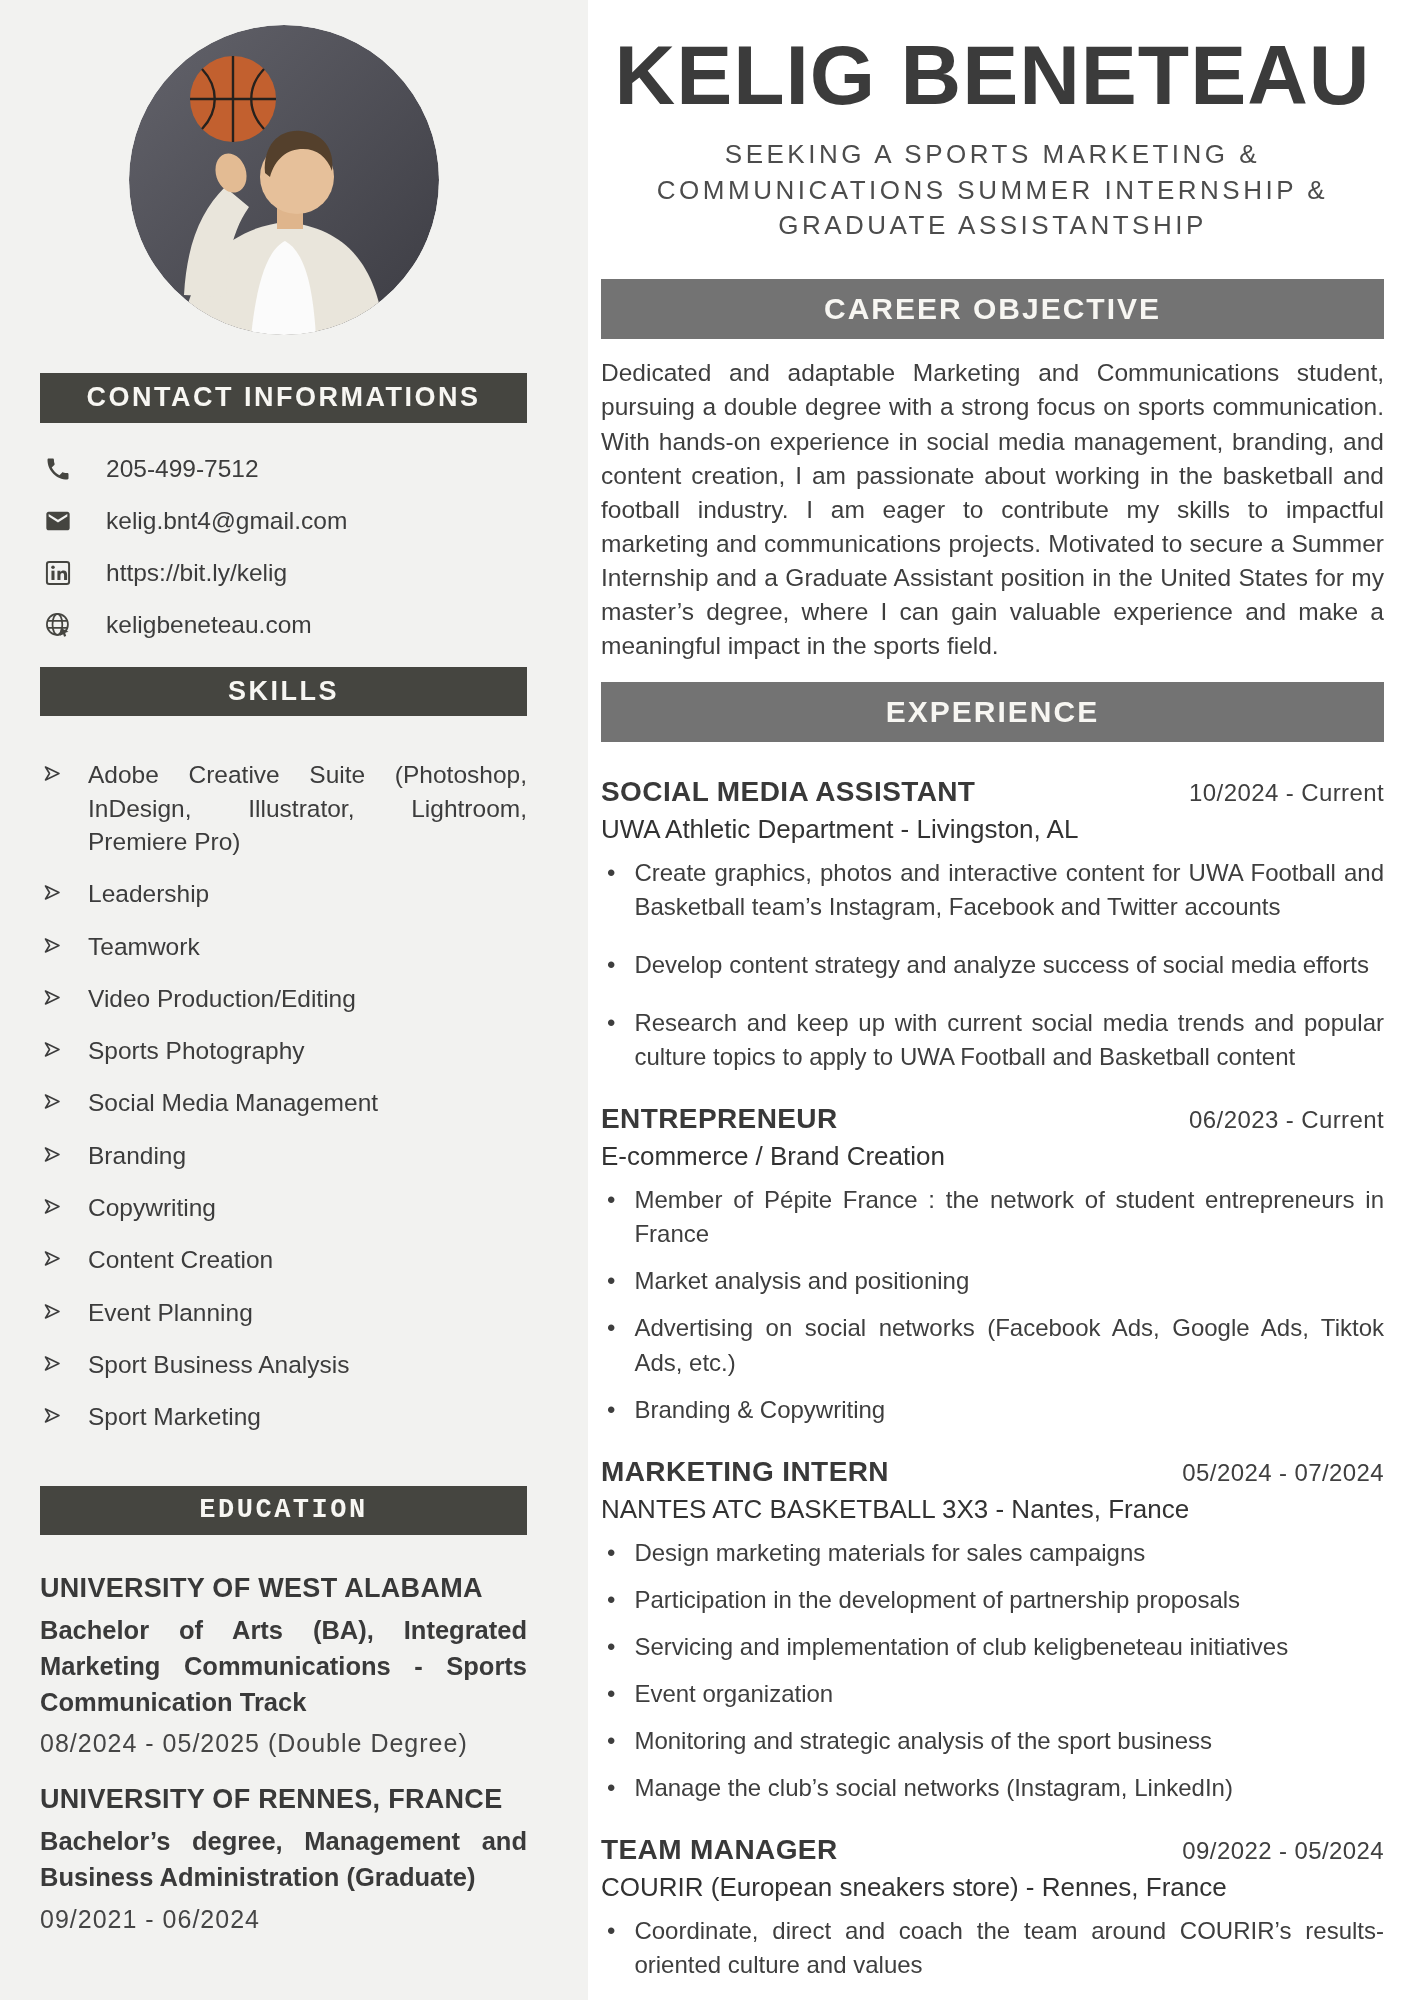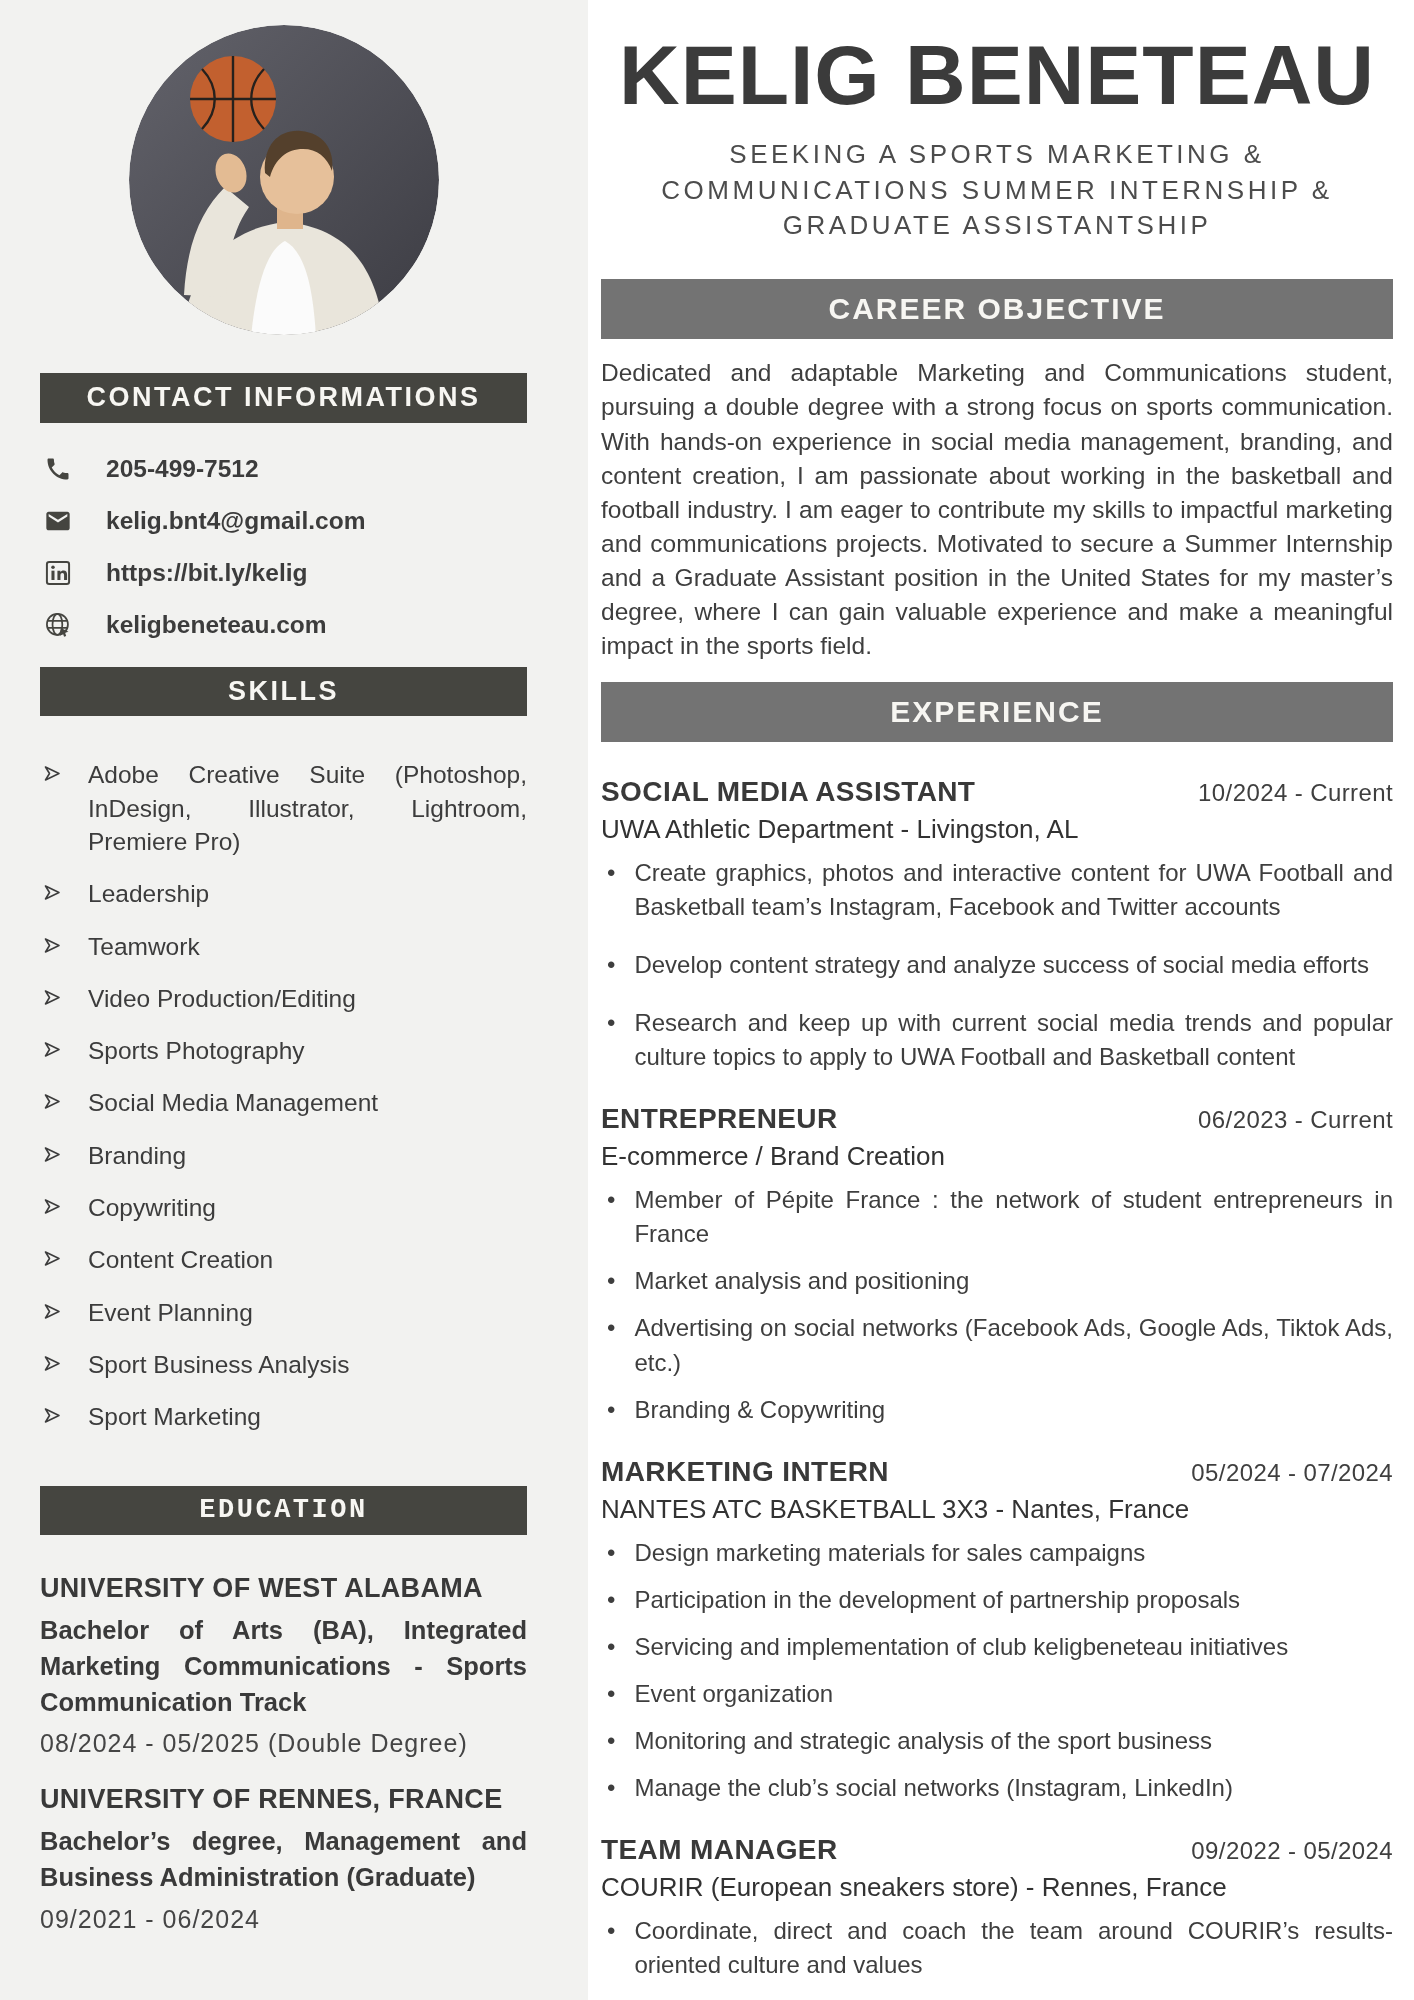--- a/index.html
+++ b/index.html
@@ -18,35 +18,35 @@
     width:310px; height:310px; border-radius:50%;
     margin:25px auto 0; overflow:hidden; display:block;
   }
   .side-bar-title {
     background:#454540; color:#f7f6f2;
     font-weight:bold; font-size:27px; letter-spacing:2.5px;
     text-align:center; line-height:1.32; padding:7px 8px;
   }
   .contact-bar { margin-top:38px; }
   .contact-list { margin-top:32px; display:flex; flex-direction:column; gap:24px; }
-  .contact-row { display:flex; align-items:flex-end; gap:34px; font-size:24.5px; color:#3c3c3c; padding-left:4px;font-weight:bold; }
+  .contact-row { display:flex; align-items:flex-end; gap:34px; font-size:24.5px; color:#3c3c3c; padding-left:4px; }
   .cicon { width:28px; height:28px; flex:0 0 auto; }
   .skills-bar { margin-top:28px; }
   .skills-list { margin-top:42px; display:flex; flex-direction:column; gap:19px; }
   .skill-row { display:flex; gap:27px; align-items:flex-start; font-size:24.5px; color:#3c3c3c; padding-left:4px; }
   .skill-row svg { flex:0 0 auto; margin-top:7px; }
   .skill-label { text-align:justify; line-height:1.36; flex:1; }
   .edu-bar { margin-top:52px;font-family:Liberation Mono, monospace; }
   .edu { margin-top:38px; }
   .edu-entry + .edu-entry { margin-top:26px; }
   .edu-school { font-size:27px; font-weight:bold; color:#393939; letter-spacing:0.3px; }
   .edu-degree { font-size:25.5px; font-weight:bold; color:#3a3a3a; text-align:justify; line-height:1.4; margin-top:9px; }
   .edu-dates { font-size:25px; color:#454545; margin-top:9px; letter-spacing:1px; }
   
-  .main { flex:1; padding:0 21px 0 13px; }
+  .main { flex:1; padding:0 30px 0 13px; }
   .name {
     margin-top:32px; text-align:center;
     font-size:84px; font-weight:bold; color:#3b3b3b; line-height:1.04;
     letter-spacing:1px; white-space:nowrap;
   }
   .tagline { margin-top:18px; text-align:center; font-size:26px; color:#4c4c4c; letter-spacing:3.5px; line-height:1.36; }
   .main-bar {
     margin-top:36px; background:#737373; color:#f7f6f2;
     text-align:center; font-weight:bold; font-size:30px; letter-spacing:2px;
     padding:13px 0;

